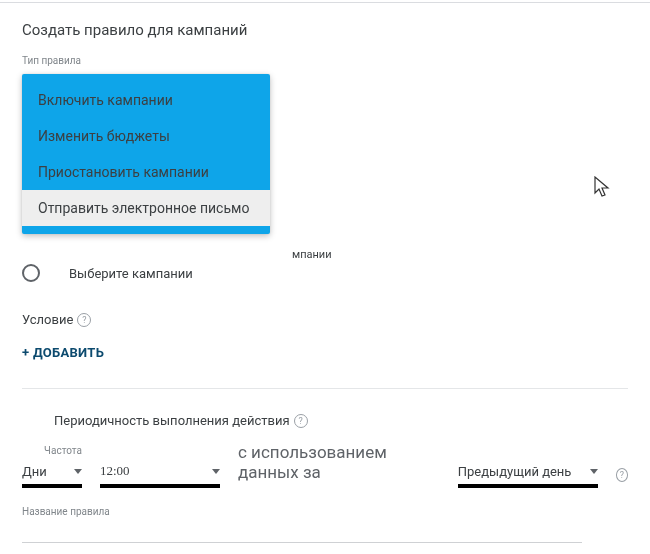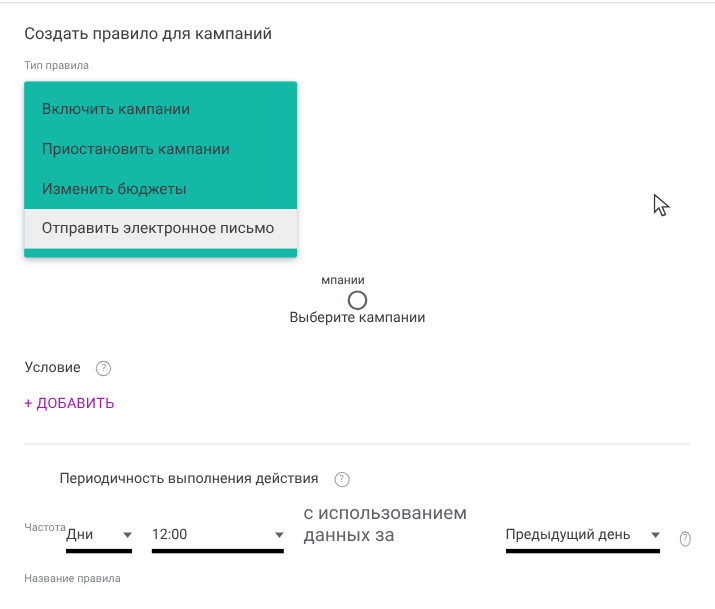--- a/index.html
+++ b/index.html
@@ -34,21 +34,21 @@
   }
   .dropdown-anchor {
     position: relative;
     height: 0;
   }
   .dropdown-menu {
     position: absolute;
     left: 0;
     top: 4px;
     width: 248px;
-    background: #14b8a6;
+    background: #0ea5e9;
     box-shadow: 0 2px 6px rgba(0,0,0,0.25), 0 0 0 1px rgba(0,0,0,0.02);
     border-radius: 2px;
     padding: 8px 0;
     z-index: 20;
   }
   .dropdown-item {
     padding: 10px 16px;
     font-size: 14px;
     color: #3c4043;
     cursor: pointer;
@@ -59,90 +59,90 @@
   .partial-text {
     position: absolute;
     left: 292px;
     top: 245px;
     font-size: 11px;
     color: #3c4043;
   }
   .radio-row {
     display: flex;
     align-items: center;
-    gap: 0;
+    gap: 29px;
     margin-top: 198px;
     margin-bottom: 10px;
-    flex-direction: column;
   }
   .radio-outer {
     width: 18px;
     height: 18px;
     border: 2px solid #5f6368;
     border-radius: 50%;
     display: inline-block;
     flex: 0 0 18px;
   }
   .section {
     margin-top: 30px;
   }
   .section-heading {
     font-size: 13px;
     color: #3c4043;
     display: flex;
     align-items: center;
-    gap: 14px;
+    gap: 4px;
     margin-bottom: 18px;
   }
   .help-icon {
     width: 14px;
     height: 14px;
     border: 1px solid #9aa0a6;
     border-radius: 50%;
     display: inline-flex;
     align-items: center;
     justify-content: center;
     font-size: 9px;
     color: #9aa0a6;
   }
   .add-link {
-    color: #a21caf;
+    color: #0c4a6e;
     font-size: 13px;
     letter-spacing: 0.3px;
-    font-weight: 400;
+    font-weight: 700;
     cursor: pointer;
     display: inline-block;
   }
   .divider {
     border: none;
     border-top: 1px solid #e4e6e8;
     margin: 28px 0 24px 0;
   }
   .freq-row {
     display: flex;
     align-items: flex-end;
     gap: 18px;
     margin-top: 6px;
   }
   .freq-col {
     display: flex;
-    flex-direction: row;
+    flex-direction: column;
+    align-items: flex-end;
   }
   .select-underline {
     display: flex;
     align-items: center;
     justify-content: space-between;
     border-bottom: 4px solid #000000;
     padding: 4px 0 5px 0;
     font-size: 13px;
     color: #3c4043;
     cursor: pointer;
     min-width: 60px;
   }
-  .select-underline.wide { min-width: 120px; }
+  .select-underline.wide { min-width: 120px; font-family: Liberation Serif, serif; }
   .select-underline.wider { min-width: 140px; }
   .caret {
     width: 0; height: 0;
     border-left: 4px solid transparent;
     border-right: 4px solid transparent;
     border-top: 5px solid #5f6368;
     margin-left: 10px;
   }
   .inline-text {
     font-size: 17px;
@@ -177,22 +177,22 @@
 
 <div class="container">
 
   <h1 class="page-title">Создать правило для кампаний</h1>
 
   <div class="small-label">Тип правила</div>
 
   <div class="dropdown-anchor">
     <div class="dropdown-menu">
       <div class="dropdown-item">Включить кампании</div>
+      <div class="dropdown-item">Изменить бюджеты</div>
       <div class="dropdown-item">Приостановить кампании</div>
-      <div class="dropdown-item">Изменить бюджеты</div>
       <div class="dropdown-item highlight">Отправить электронное письмо</div>
     </div>
   </div>
 
   <div class="partial-text">мпании</div>
 
   <div class="radio-row">
     <span class="radio-outer"></span>
     <span>Выберите кампании</span>
   </div>

